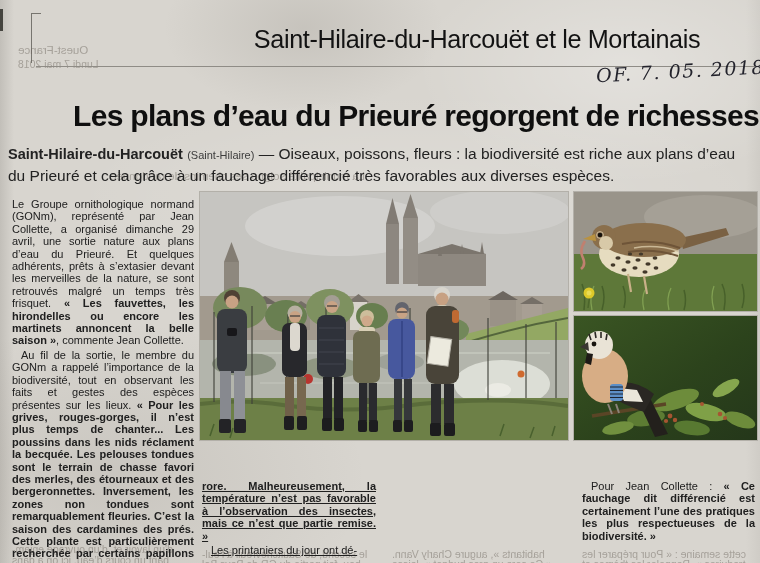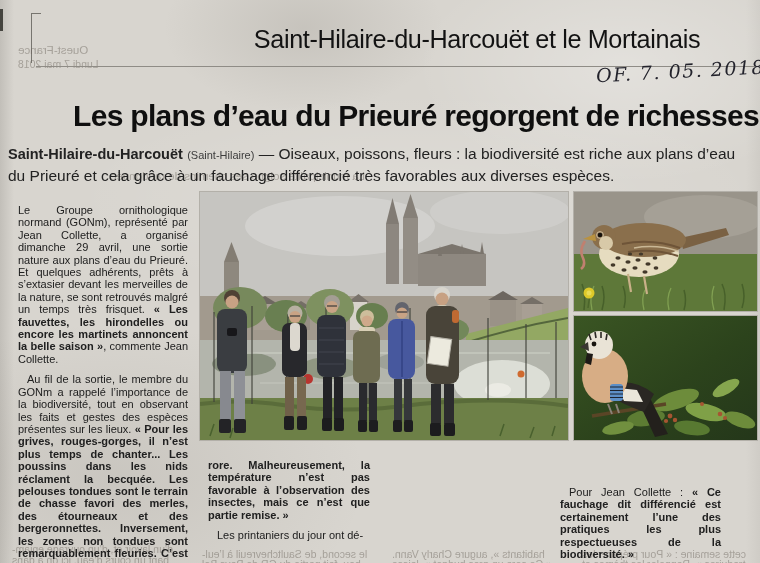--- a/index.html
+++ b/index.html
@@ -19,27 +19,27 @@
   .rule-top{left:36px;top:66px;width:722px;height:1px;background:#8f8c86;}
   .corner-v{left:31px;top:13px;width:1px;height:50px;background:#77756f;}
   .corner-h{left:31px;top:13px;width:10px;height:1px;background:#77756f;}
   .edge-tick{left:0;top:9px;width:3px;height:22px;background:#45443f;}
   .handwritten{left:596px;top:60px;width:164px;font-family:"DejaVu Serif",serif;font-style:italic;font-size:19px;letter-spacing:1.5px;color:#23232c;transform:rotate(-3deg);white-space:nowrap;}
   .headline{left:5px;top:99px;width:754px;font-size:30px;font-weight:bold;letter-spacing:-.7px;color:#0f0f0f;white-space:nowrap;}
   .lede{left:8px;top:144px;width:744px;font-size:15.5px;line-height:20.5px;color:#222;}
   .lede .loc{font-weight:bold;font-size:14.5px;}
   .lede .locsub{font-size:11px;color:#3d3d3d;}
   .bodycol{font-size:11px;line-height:12.4px;text-align:justify;color:#202020;}
-  .bodycol p{margin:8px;}
+  .bodycol p{margin:2px;}
   .bodycol p.ind{text-indent:9px;}
   .seg-b{font-weight:bold;}
   #col1{left:10px;top:196px;width:186px;height:364px;overflow:hidden;}
-  #col2{left:200px;top:451px;width:178px;}
+  #col2{left:200px;top:478px;width:178px;text-decoration:underline;}
   #col3{left:390px;top:478px;width:178px;}
-  #col4{left:552px;top:478px;width:177px;}
+  #col4{left:580px;top:478px;width:177px;}
   .photo{outline:1px solid #b3b0a9;background:#a8a5a0;}
   #photo-main{left:200px;top:192px;width:368px;height:248px;}
   #photo-thrush{left:574px;top:192px;width:183px;height:119px;}
   #photo-jay{left:574px;top:316px;width:183px;height:124px;}
   .caption{left:201px;top:444px;width:557px;font-style:italic;font-size:11.5px;line-height:14px;color:#24241e;}
   .bleed{transform:scaleX(-1);filter:blur(.7px);color:rgba(104,99,90,.46);font-size:10.5px;line-height:12px;white-space:nowrap;}
   .bleed.big{font-size:11.5px;}
   svg{display:block;}
 </style>
 </head>

